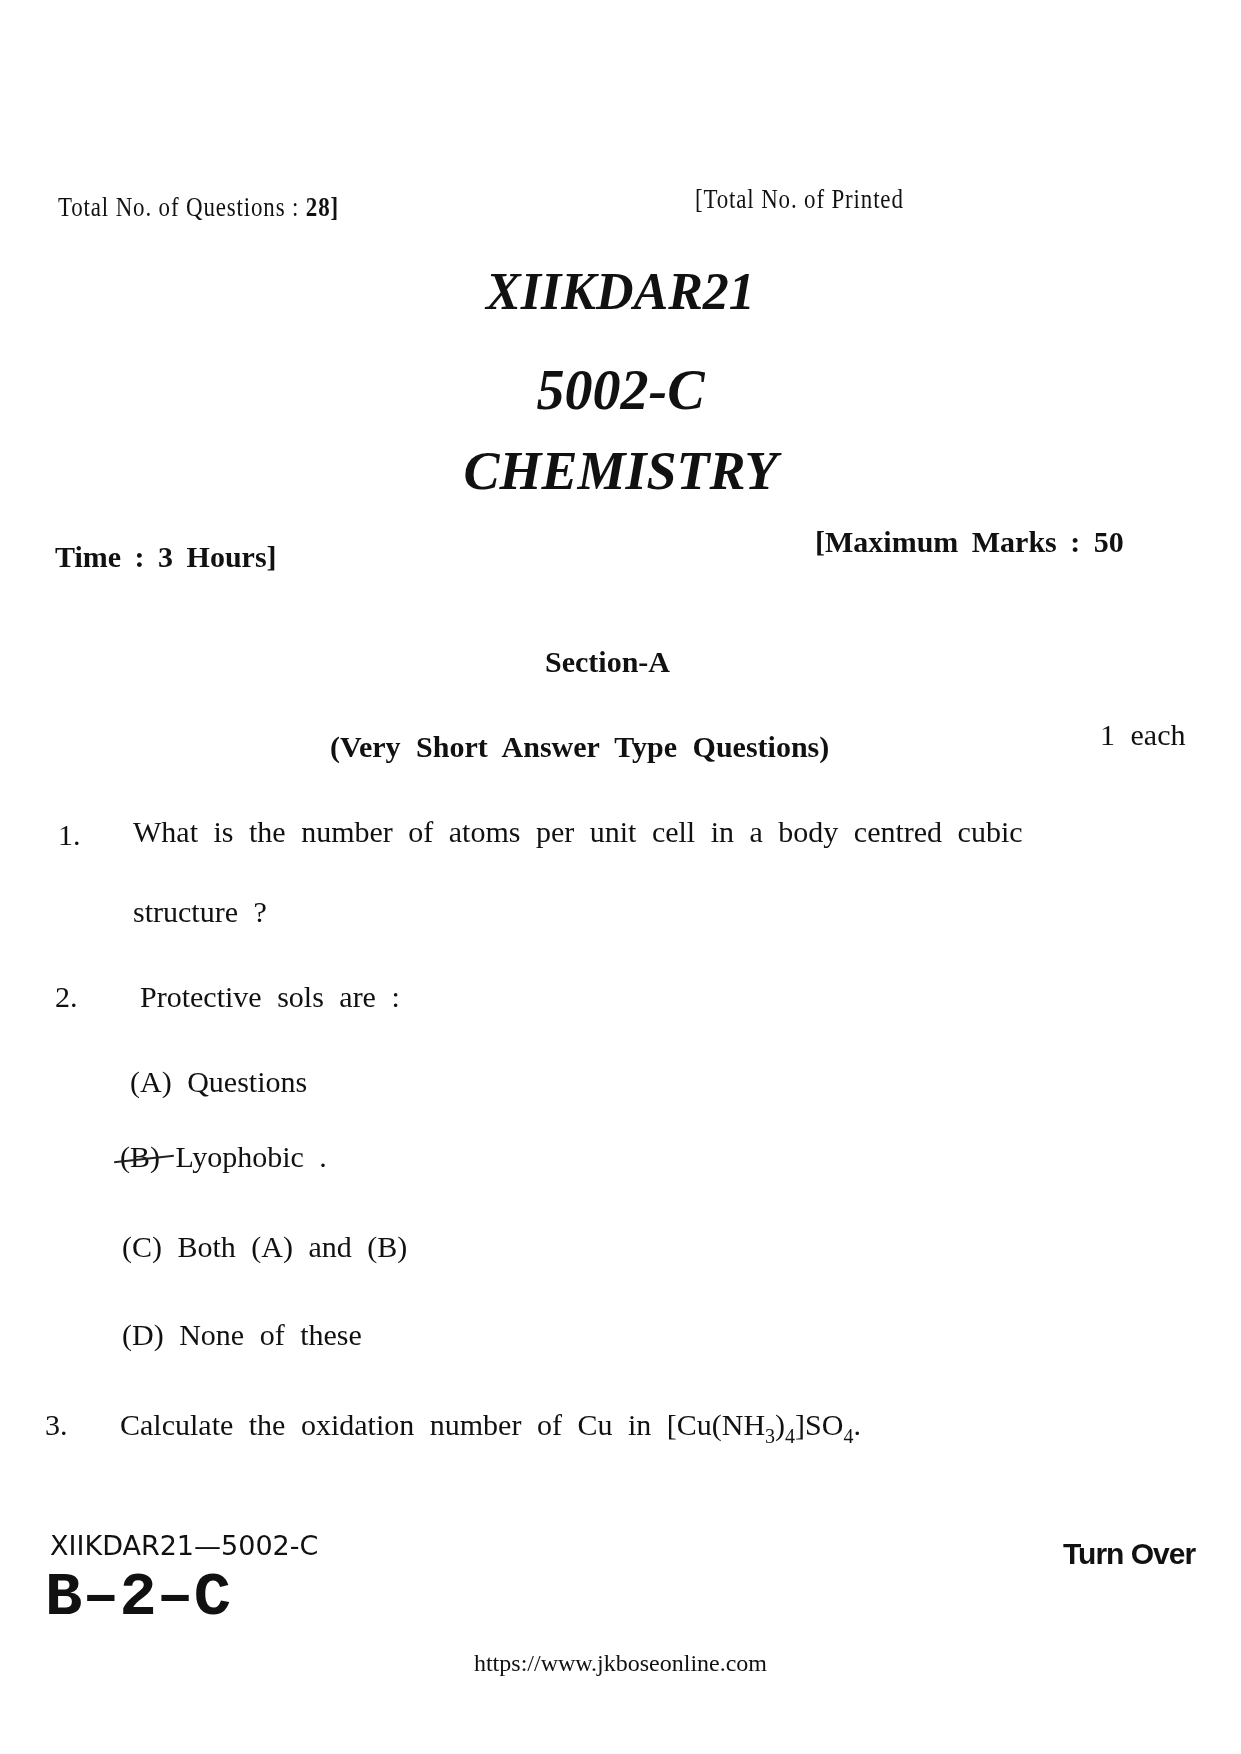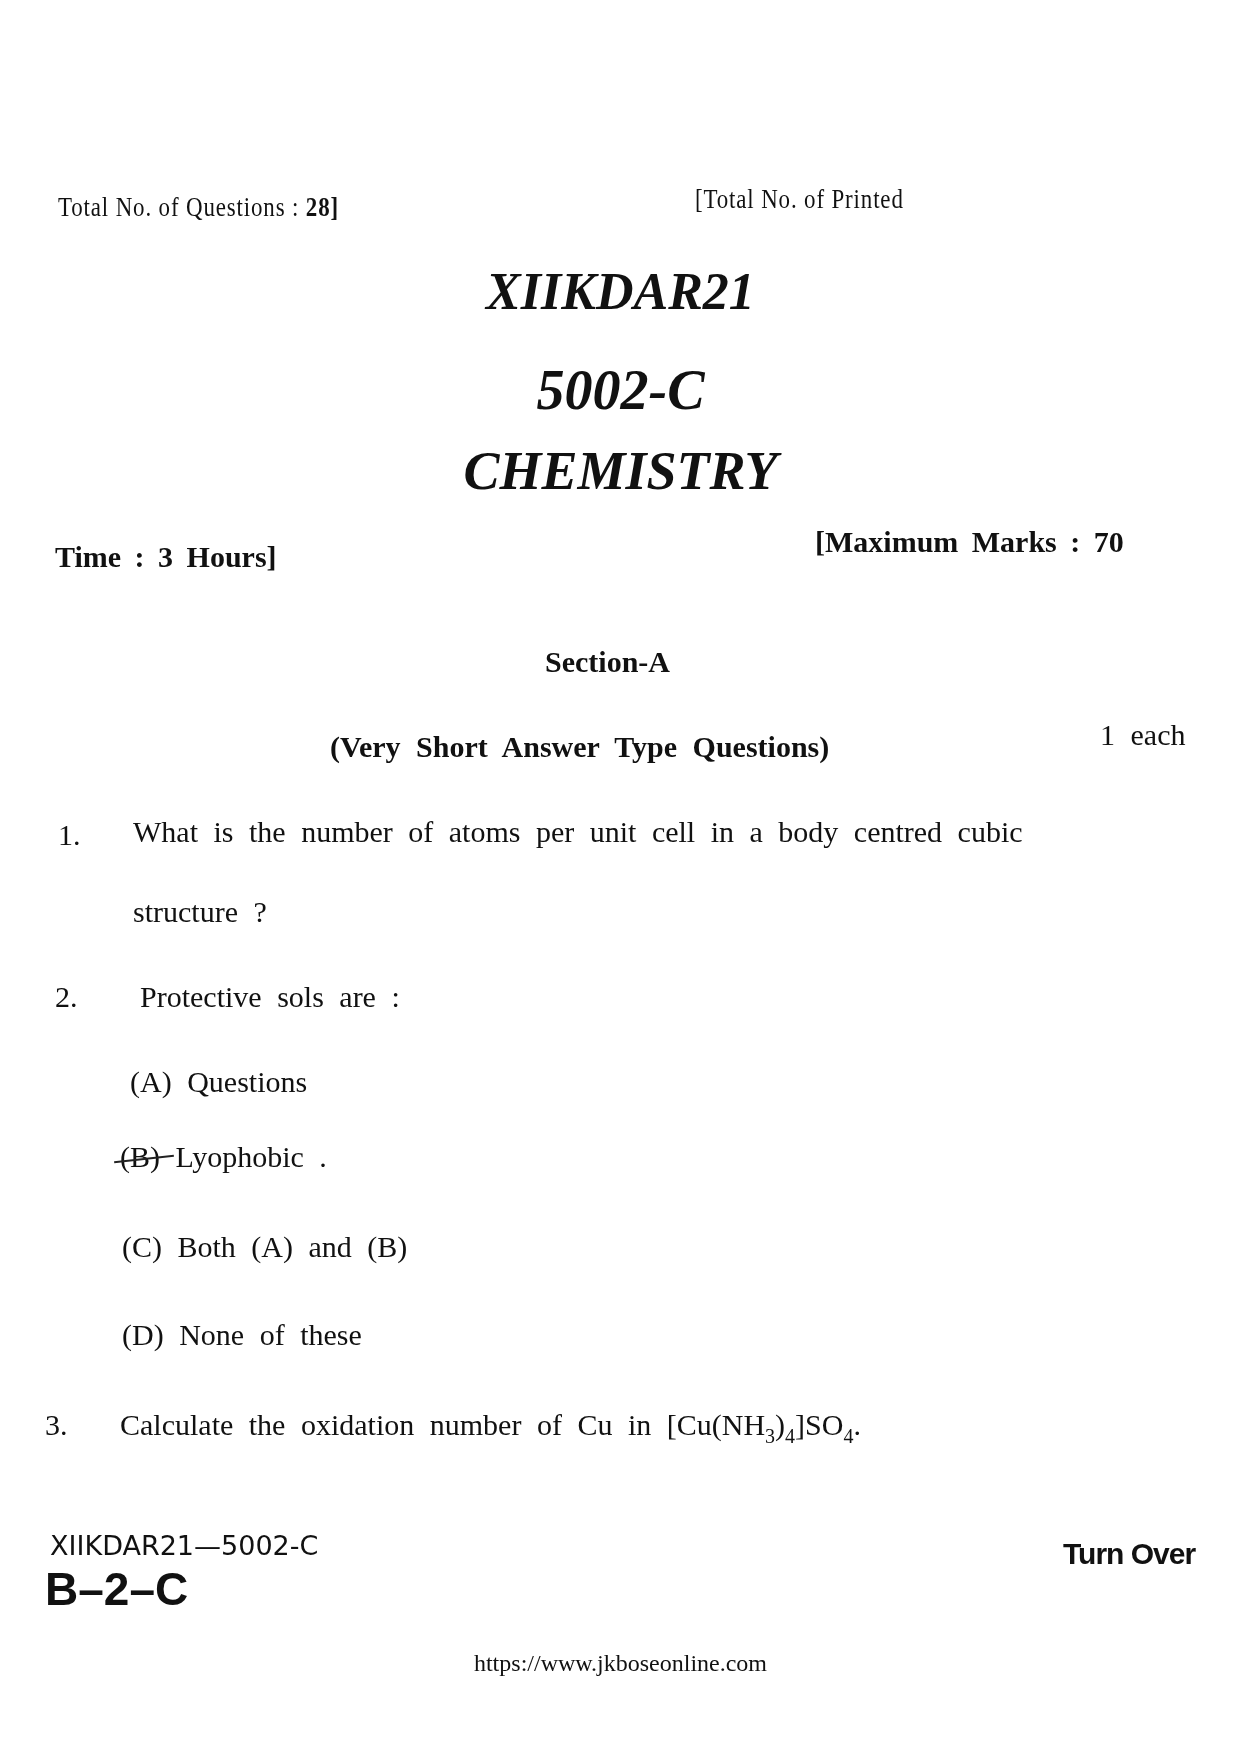--- a/index.html
+++ b/index.html
@@ -13,39 +13,39 @@
   .title-3 { font-size: 54px; top: 440px; }
   .meta { font-family: "Liberation Serif", serif; font-weight: bold; font-size: 30px; word-spacing: 6px; }
   .sec { font-weight: bold; font-size: 30px; }
   .q { font-size: 30px; word-spacing: 8px; }
   .qnum { font-size: 30px; }
   .opt { font-size: 30px; word-spacing: 8px; }
   .strike { position: relative; display: inline-block; }
   .strike::after { content: ""; position: absolute; left: -6px; right: -14px; top: 52%; height: 2px; background: #222; transform: rotate(-6deg); }
   sub { font-size: 20px; vertical-align: -8px; line-height: 0; }
   .foot-code { font-family: "DejaVu Sans", sans-serif; font-size: 27px; }
-  .foot-b2c { font-family: Liberation Sans, sans-serif; font-weight: bold; font-size: 46px; }
+  .foot-b2c { font-family: Liberation Mono, monospace; font-weight: bold; font-size: 62px; }
   .turn-over { font-family: "Liberation Sans", sans-serif; font-weight: bold; font-size: 30px; letter-spacing: -1px; }
   .url { font-family: "Liberation Serif", serif; font-size: 24px; text-align: center; left: 0; width: 1241px; }
 </style>
 </head>
 <body>
 
 <div class="abs hdr-small" style="left:58px; top:192px;">
   <span>Total No. of Questions :</span>
   <b>28]</b>
 </div>
 <div class="abs hdr-small" style="left:695px; top:184px;">[Total No. of Printed</div>
 
 <div class="abs title title-1">XIIKDAR21</div>
 <div class="abs title title-2">5002-C</div>
 <div class="abs title title-3">CHEMISTRY</div>
 
 <div class="abs meta" style="left:55px; top:540px;">Time : 3 Hours]</div>
-<div class="abs meta" style="left:815px; top:525px;">[Maximum Marks : 70</div>
+<div class="abs meta" style="left:815px; top:525px;">[Maximum Marks : 50</div>
 
 <div class="abs sec" style="left:545px; top:645px;">Section-A</div>
 <div class="abs sec" style="left:330px; top:730px; word-spacing:8px;">(Very Short Answer Type Questions)</div>
 <div class="abs q" style="left:1100px; top:718px;">1 each</div>
 
 <div class="abs qnum" style="left:58px; top:818px;">1.</div>
 <div class="abs q" style="left:133px; top:815px;">What is the number of atoms per unit cell in a body centred cubic</div>
 <div class="abs q" style="left:133px; top:895px;">structure ?</div>
 
 <div class="abs qnum" style="left:55px; top:980px;">2.</div>

